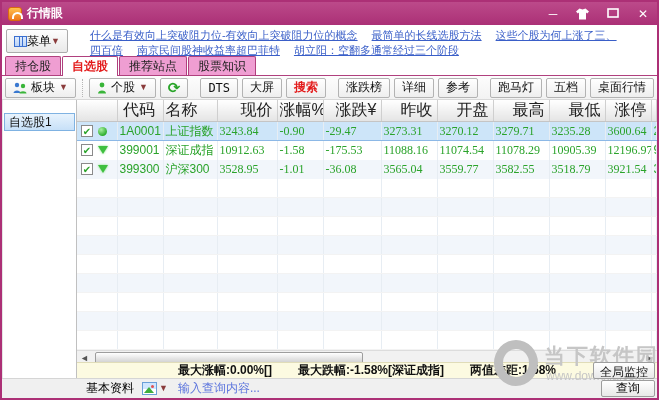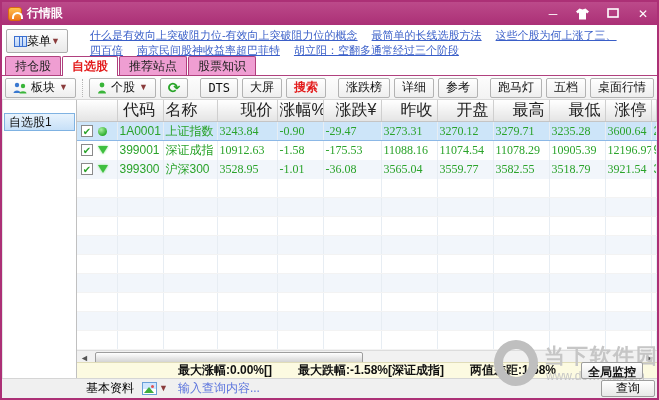--- a/index.html
+++ b/index.html
@@ -61,21 +61,21 @@
   .ind-down { width:0; height:0; border-left:5px solid transparent; border-right:5px solid transparent; border-top:8px solid #3fbf3f; display:inline-block; filter:drop-shadow(0 0 1px #7fe07f); }
 
   
   .hscroll { height:15px; background:#f1f1f1; border-top:1px solid #dcdcdc; position:relative; }
   .hs-arrow { position:absolute; top:0; width:15px; height:14px; color:#555; font-size:9px; line-height:14px; text-align:center; }
   .hs-arrow.left{ left:0; } .hs-arrow.right{ right:0; }
   .hs-thumb { position:absolute; left:18px; top:1px; width:268px; height:12px; background:linear-gradient(#ffffff,#cfcfcf); border:1px solid #9d9d9d; border-radius:2px; }
 
   
   .statusbar { height:16px; background:#fcfae1; border-top:1px solid #e0dcb8; display:flex; align-items:center; justify-content:center; gap:26px; font-weight:bold; color:#111; position:relative; }
-  .global-btn { position:absolute; right:14px; top:-1px; height:17px; line-height:15px; padding:2px 6px; background:linear-gradient(#fff,#e8e8e8); border:1px solid #9d9d9d; border-radius:2px; font-weight:bold; z-index:6; }
+  .global-btn { position:absolute; right:2px; top:-1px; height:17px; line-height:15px; padding:2px 6px; background:linear-gradient(#fff,#e8e8e8); border:1px solid #9d9d9d; border-radius:2px; font-weight:normal; z-index:6; }
 
   
   .bottombar { height:20px; background:#f0f0f0; border-top:1px solid #d5d5d5; display:flex; align-items:center; padding:0 3px 0 84px; position:relative; }
   .pic-ico { width:15px; height:13px; border:1px solid #6a9fd8; background:linear-gradient(#cfe6ff 0 6px,#ffffff 6px 100%); position:relative; margin:0 2px 0 8px; }
   .pic-ico::after { content:""; position:absolute; left:1px; bottom:1px; border-left:5px solid transparent; border-right:5px solid transparent; border-bottom:6px solid #3fae3f; }
   .pic-ico::before { content:""; position:absolute; right:2px; top:2px; width:3px; height:3px; border-radius:50%; background:#e05050; }
   .query-input { color:#5b74dd; margin-left:10px; }
   .query-btn { position:absolute; right:2px; top:1px; height:17px; line-height:15px; padding:0 14px; background:linear-gradient(#fff,#e8e8e8); border:1px solid #9d9d9d; border-radius:2px; z-index:6;margin-left:32px; }
 
   

